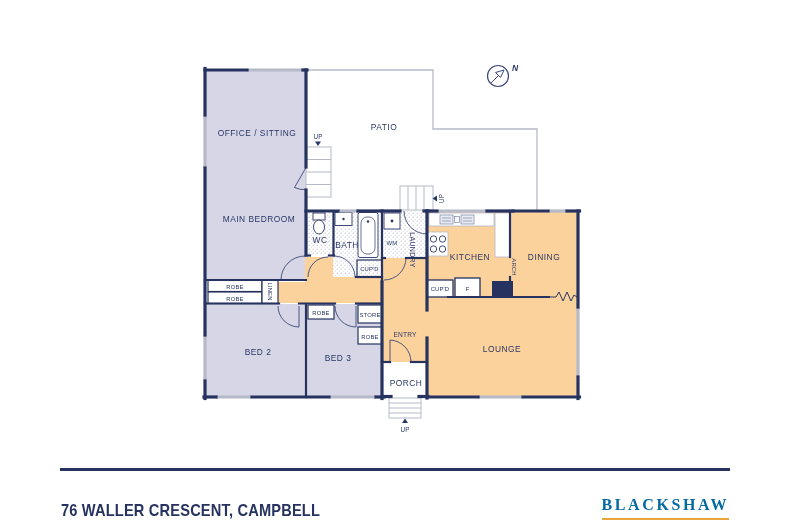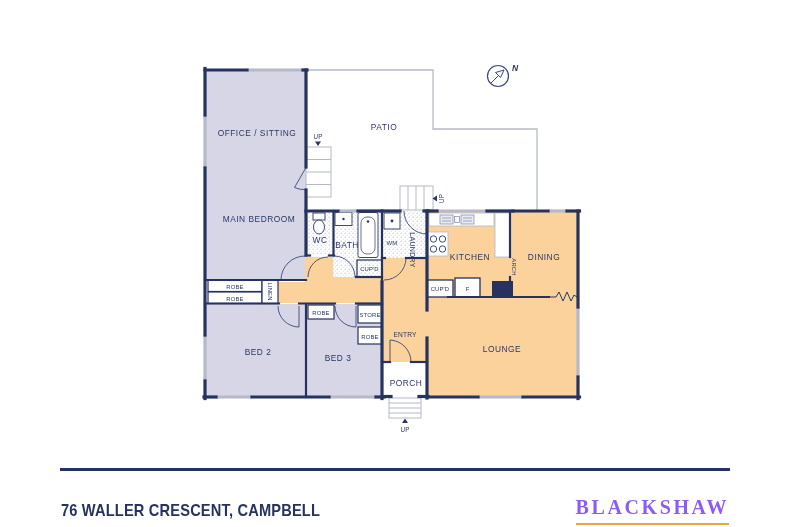--- a/index.html
+++ b/index.html
@@ -6,22 +6,22 @@
   .page{position:relative;width:790px;height:527px;background:#ffffff;overflow:hidden;
         font-family:"Liberation Sans",sans-serif;}
   svg text{fill:#2a3766;font-family:"Liberation Sans",sans-serif;}
   .room-label{font-size:8.4px;letter-spacing:.5px;}
   .small-label{font-size:5.9px;letter-spacing:.15px;}
   .up-label{font-size:6.3px;letter-spacing:.2px;}
   .north-label{font-size:8.5px;font-style:italic;font-weight:bold;}
   .footer-rule{position:absolute;left:60px;right:60px;top:468px;height:3px;background:#26325f;}
   .address{position:absolute;left:61px;top:501px;font-size:17px;font-weight:bold;color:#26325f;
            transform:scaleX(.86);transform-origin:left center;white-space:nowrap;letter-spacing:.2px;}
-  .brand{position:absolute;right:61px;top:496px;font-family:"Liberation Serif",serif;font-size:20px;
-         font-weight:bold;letter-spacing:2.6px;color:#8b5cf6;border-bottom:2.5px solid #e9a63c;
+  .brand{position:absolute;right:61px;top:496px;font-family:"Liberation Serif",serif;font-size:16px;
+         font-weight:bold;letter-spacing:2.6px;color:#0369a1;border-bottom:2.5px solid #e9a63c;
          padding-bottom:4px;white-space:nowrap;}
 </style>
 </head>
 <body>
 
 <div class="page">
 
 <svg width="790" height="465" viewBox="0 0 790 465">
   <defs>
     <pattern id="dots" width="4" height="4" patternUnits="userSpaceOnUse">

